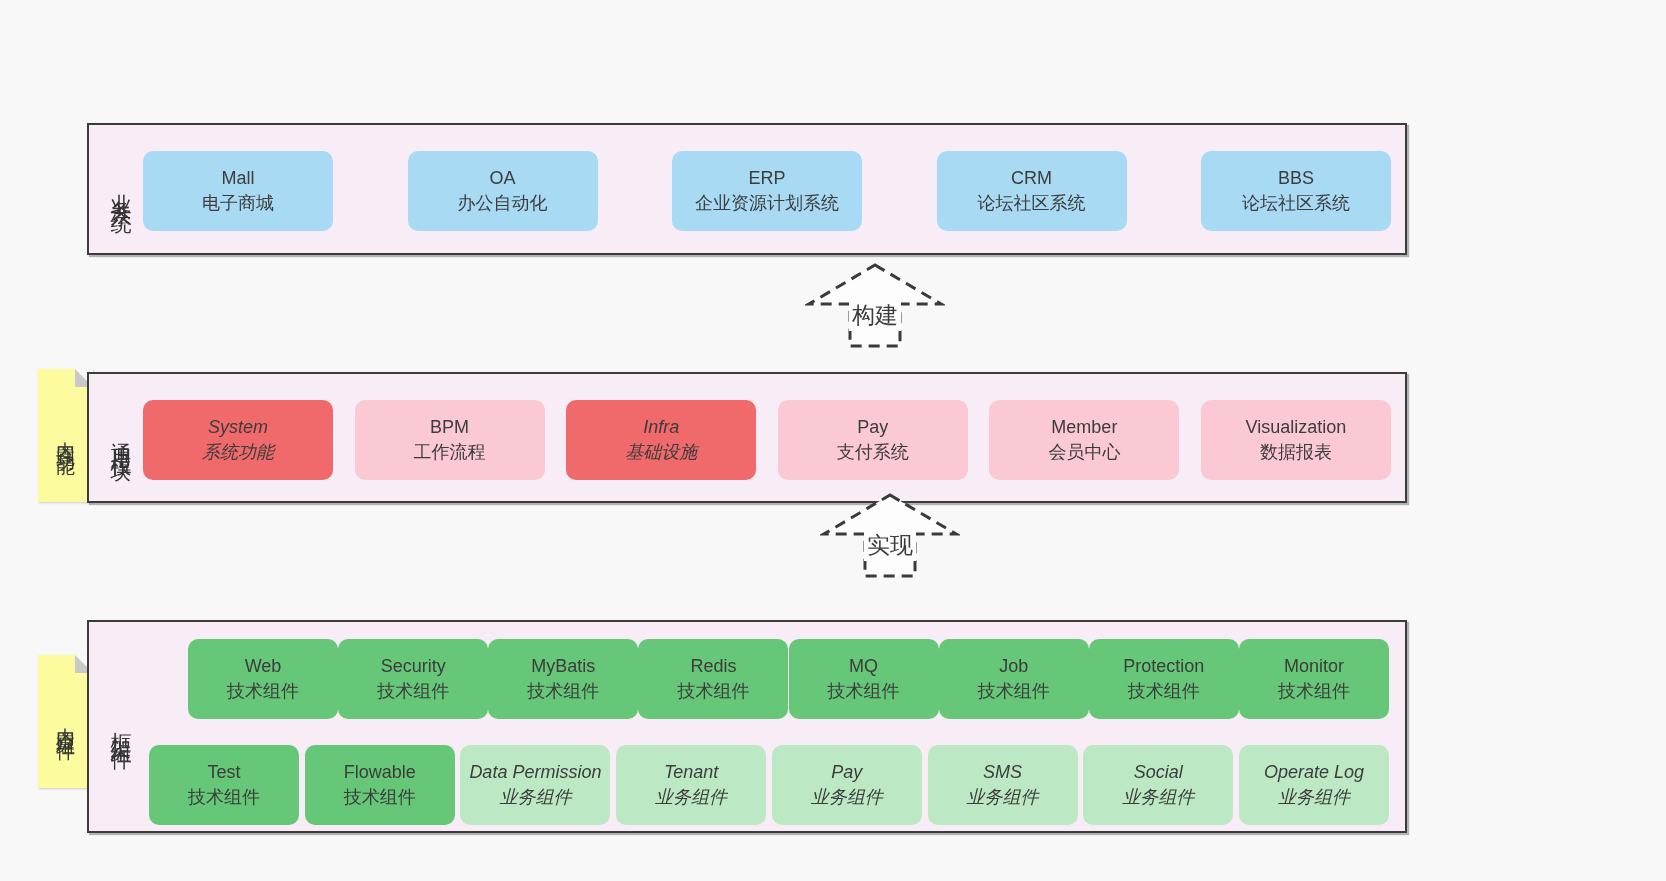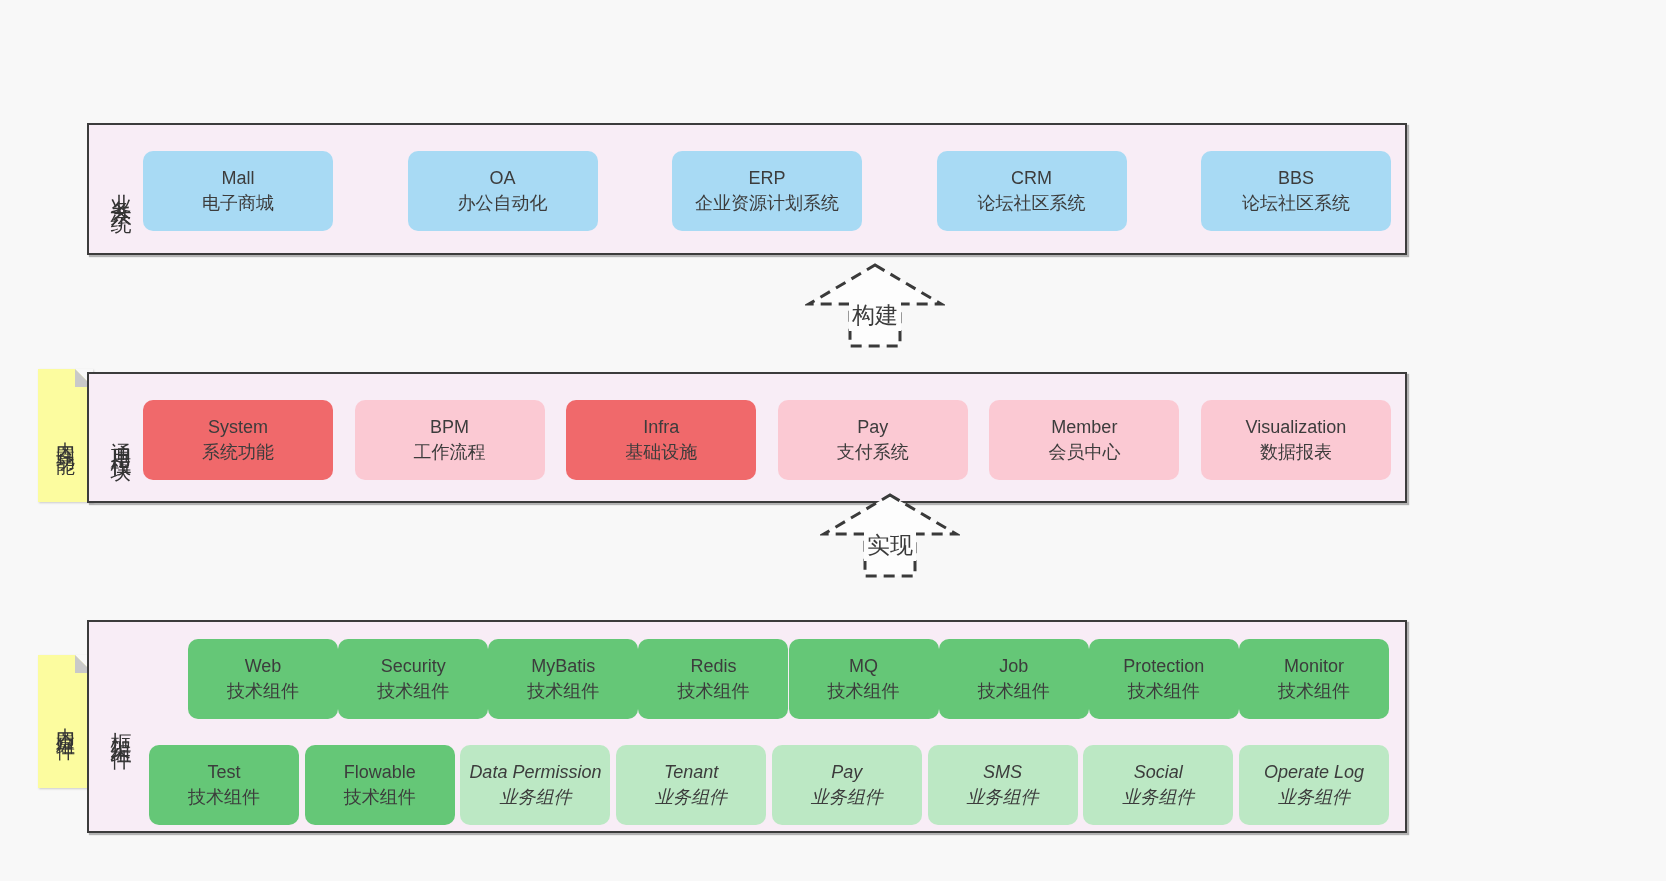--- a/index.html
+++ b/index.html
@@ -31,21 +31,21 @@
   .boxes.row2{top:123px;}
 
   .box{height:80px;border-radius:10px;display:flex;flex-direction:column;
     align-items:center;justify-content:center;text-align:center;
     line-height:1.38;padding:2px 6px;}
   .boxes.six .box{flex:0 0 190px;}
   .boxes.eight .box{flex:0 0 150px;}
   .box .en{font-size:18px;}
   .box .zh{font-size:18px;}
   .blue{background:var(--box-blue);}
-  .red{background:var(--box-red);}
+  .red{background:var(--box-red);font-style:italic;}
   .pink{background:var(--box-pink);}
   .green{background:var(--box-green);}
   .green-light{background:var(--box-green-light);font-style:italic;}
 
   .note{position:absolute;left:38px;width:55px;height:133px;background:var(--note-yellow);
     box-shadow:1px 1px 2px rgba(0,0,0,.18);}
   .note-modules{top:369px;}
   .note-components{top:655px;}
   .note::before{content:"";position:absolute;top:0;right:0;width:18px;height:18px;
     background:var(--page-bg);clip-path:polygon(0 0,100% 0,100% 100%);}

